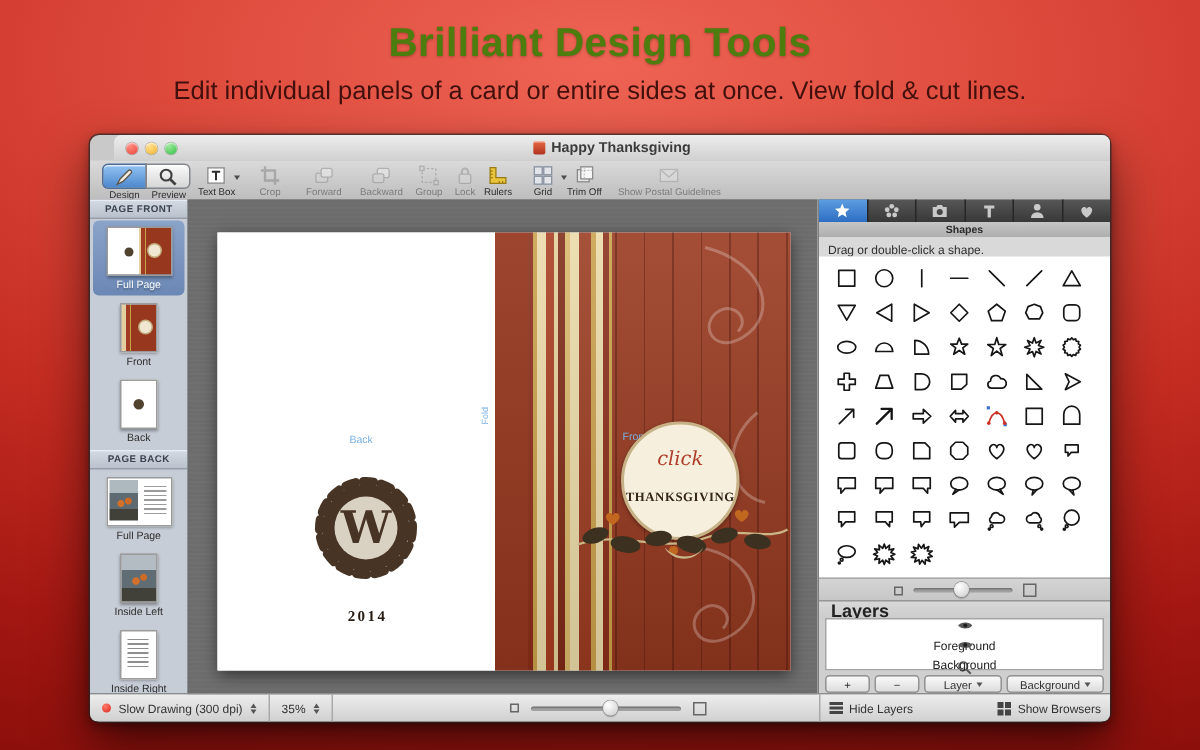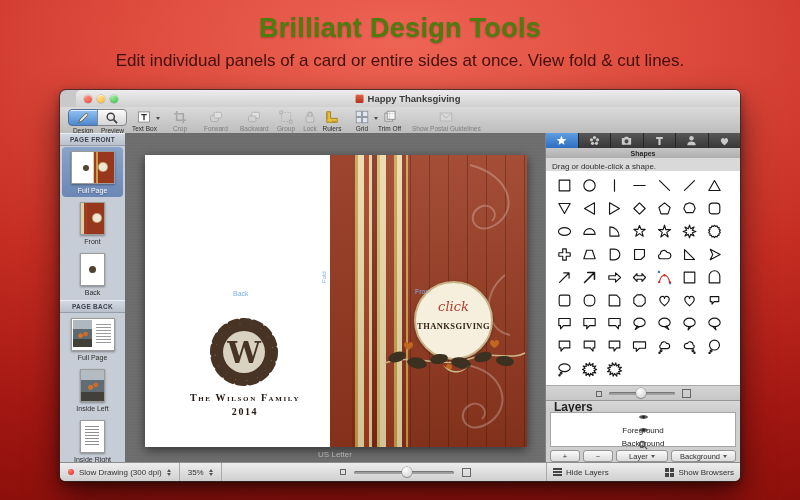--- a/index.html
+++ b/index.html
@@ -102,21 +102,21 @@
   .mono-w{position:absolute;left:0;top:2px;width:70px;height:66px;display:flex;align-items:center;justify-content:center;
     font-family:"DejaVu Serif","Liberation Serif",serif;font-weight:bold;font-size:30px;color:#473425;}
   .family-line{position:absolute;left:10px;top:237px;width:180px;text-align:center;
     font-family:"Liberation Serif","DejaVu Serif",serif;font-variant:small-caps;font-weight:bold;
     font-size:10px;letter-spacing:1.6px;color:#241a12;}
   .year-line{position:absolute;left:10px;top:251px;width:180px;text-align:center;
     font-family:"Liberation Serif","DejaVu Serif",serif;font-weight:bold;font-size:10px;letter-spacing:1.6px;color:#241a12;}
   .tg-badge{position:absolute;left:269px;top:126px;width:75px;height:75px;border-radius:50%;
     background:#f6efdd;border:2px solid #c7b287;box-shadow:0 1px 3px rgba(0,0,0,.35);text-align:center;}
   .tg-happy{margin-top:16px;font-family:"DejaVu Serif","Liberation Serif",serif;font-style:italic;font-size:13px;color:#ae3d2a;}
-  .tg-word{margin-top:7px;font-family:"Liberation Serif","DejaVu Serif",serif;font-weight:bold;font-size:8.5px;letter-spacing:.4px;color:#33251a;}
+  .tg-word{margin-top:12px;font-family:"Liberation Serif","DejaVu Serif",serif;font-weight:bold;font-size:8.5px;letter-spacing:.4px;color:#33251a;}
   .garland{position:absolute;left:238px;top:180px;width:144px;height:42px;}
 
   
   .browser{position:absolute;left:485px;top:0;width:195px;height:330px;background:#cfcfcf;border-left:1px solid #808080;box-sizing:border-box;}
   .tabbar{position:absolute;left:0;top:0;right:0;height:15px;display:flex;background:linear-gradient(#575757,#383838);}
   .tab{flex:1;display:flex;align-items:center;justify-content:center;color:#c9c9c9;border-right:1px solid #262626;}
   .tab:last-child{border-right:none;}
   .tab.selected{background:linear-gradient(#5d9de2,#2e6ec2);color:#fff;}
   .tab svg{width:11px;height:11px;fill:currentColor;}
   .b-header{position:absolute;left:0;top:15px;right:0;height:10px;display:flex;align-items:center;justify-content:center;
@@ -356,21 +356,20 @@
           <span class="panel-label label-fold">Fold</span>
 
           <div class="monogram">
             <svg viewBox="0 0 70 70">
               <circle cx="35" cy="35" r="31" fill="none" stroke="#473425" stroke-width="6" stroke-dasharray="7 5" stroke-linecap="round"></circle>
               <circle cx="35" cy="35" r="29" fill="#473425"></circle>
               <circle cx="35" cy="35" r="21" fill="#d9d2c2"></circle>
             </svg>
             <span class="mono-w">W</span>
           </div>
-          <div class="family-line">The Wilson Family</div>
           <div class="year-line">2014</div>
 
           <div class="tg-badge">
             <div class="tg-happy">click</div>
             <div class="tg-word">THANKSGIVING</div>
           </div>
           <svg class="garland" viewBox="0 0 144 42">
             <path d="M2 28 C30 18 60 34 86 24 C110 15 128 26 142 18" fill="none" stroke="#cbb786" stroke-width="1.5"></path>
             <g fill="#3c3020">
               <ellipse cx="14" cy="22" rx="9" ry="5" transform="rotate(-18 14 22)"></ellipse>
@@ -381,21 +380,20 @@
               <ellipse cx="122" cy="26" rx="9" ry="5" transform="rotate(8 122 26)"></ellipse>
             </g>
             <g fill="#c2671f">
               <path d="M24 14 c-3.5-2.5-4-5.5-1.5-6.8 c1.6-.8 3 .6 3 2 c0-1.4 1.4-2.8 3-2 c2.5 1.3 2 4.3-1.5 6.8 l-1.5 1 Z"></path>
               <path d="M110 12 c-3.5-2.5-4-5.5-1.5-6.8 c1.6-.8 3 .6 3 2 c0-1.4 1.4-2.8 3-2 c2.5 1.3 2 4.3-1.5 6.8 l-1.5 1 Z"></path>
               <circle cx="66" cy="32" r="3"></circle>
             </g>
             <path d="M60 30 c8 8 20 8 26 0 c-6 10 -20 10 -26 0 Z" fill="#cbb786"></path>
           </svg>
         </div>
-        <div class="paper-size">US Letter</div>
       </div>
 
       <div class="browser">
         <div class="tabbar" id="tabbar">
             <div class="tab selected">
               <svg viewBox="0 0 13 13">
                 <path d="M6.5 .8 L8.1 4.6 L12.2 4.9 L9.1 7.6 L10 11.6 L6.5 9.4 L3 11.6 L3.9 7.6 L.8 4.9 L4.9 4.6 Z"></path>
               </svg>
             </div>
             <div class="tab">

